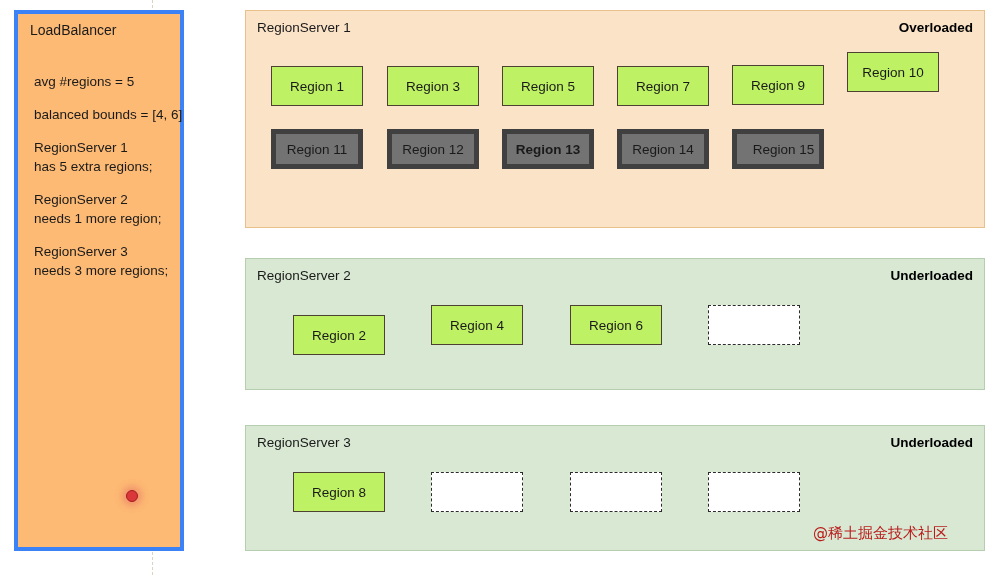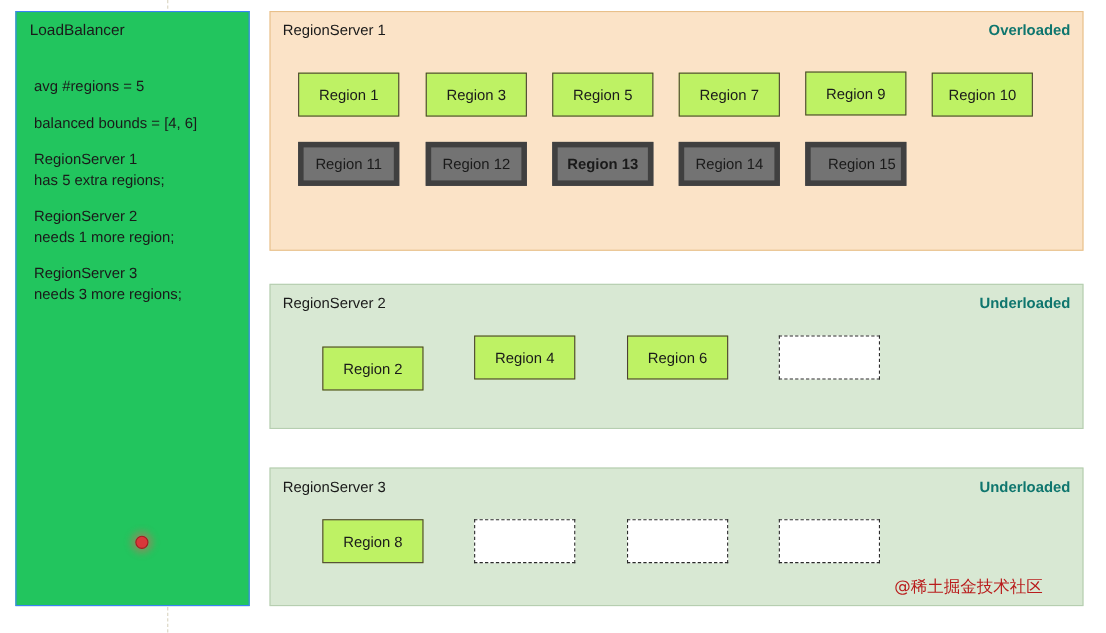--- a/index.html
+++ b/index.html
@@ -31,24 +31,24 @@
     width: 0px;
     height: 575px;
     border-left: 1px dashed #d9d4c0;
   }
 
   
   .lb-panel {
     position: absolute;
     left: 14px;
     top: 10px;
-    width: 213px;
+    width: 170px;
     height: 541px;
-    background: #22c55e;
-    border: 1px solid #3b82f6;
+    background: #fdba74;
+    border: 4px solid #3b82f6;
     box-sizing: border-box;
   }
   .lb-title {
     position: absolute;
     left: 12px;
     top: 8px;
     font-size: 14px;
     line-height: 17px;
     color: #1a1a1a;
     white-space: nowrap;
@@ -103,21 +103,21 @@
     color: #1a1a1a;
     white-space: nowrap;
   }
   .rs-status {
     position: absolute;
     right: 11px;
     top: 8px;
     font-size: 13.5px;
     line-height: 17px;
     font-weight: bold;
-    color: #0f766e;
+    color: #000000;
     white-space: nowrap;
   }
 
   
   .region-box {
     position: absolute;
     width: 92px;
     height: 40px;
     box-sizing: border-box;
     display: flex;
@@ -186,21 +186,21 @@
 
   <div class="rs-panel overloaded" style="left:245px; top:10px; width:740px; height:218px;">
     <div class="rs-title">RegionServer 1</div>
     <div class="rs-status">Overloaded</div>
 
     <div class="region-box white" style="left:25px; top:55px;">Region 1</div>
     <div class="region-box white" style="left:141px; top:55px;">Region 3</div>
     <div class="region-box white" style="left:256px; top:55px;">Region 5</div>
     <div class="region-box white" style="left:371px; top:55px;">Region 7</div>
     <div class="region-box white" style="left:486px; top:54px;">Region 9</div>
-    <div class="region-box white" style="left:601px; top:55px;">Region 10</div>
+    <div class="region-box white" style="left:601px; top:41px;">Region 10</div>
 
     <div class="region-box blue" style="left:25px; top:118px;">Region 11</div>
     <div class="region-box blue" style="left:141px; top:118px;">Region 12</div>
     <div class="region-box blue" style="left:256px; top:118px;font-weight:bold;">Region 13</div>
     <div class="region-box blue" style="left:371px; top:118px;">Region 14</div>
     <div class="region-box blue" style="left:486px; top:118px;padding-left:11px;">Region 15</div>
   </div>
 
   <div class="rs-panel underloaded" style="left:245px; top:258px; width:740px; height:132px;">
     <div class="rs-title">RegionServer 2</div>

